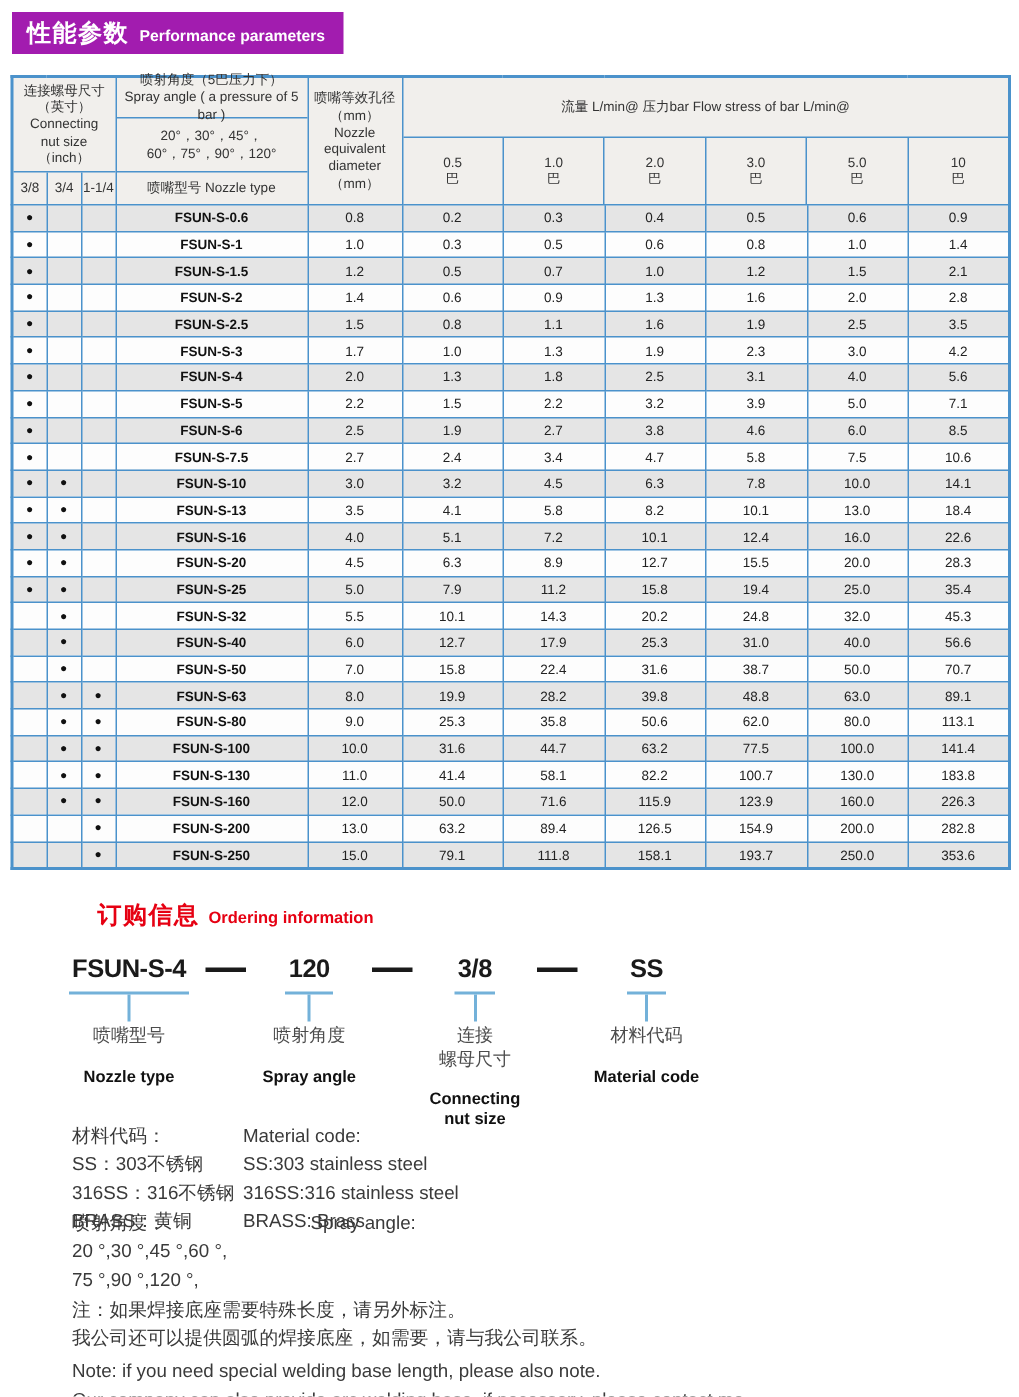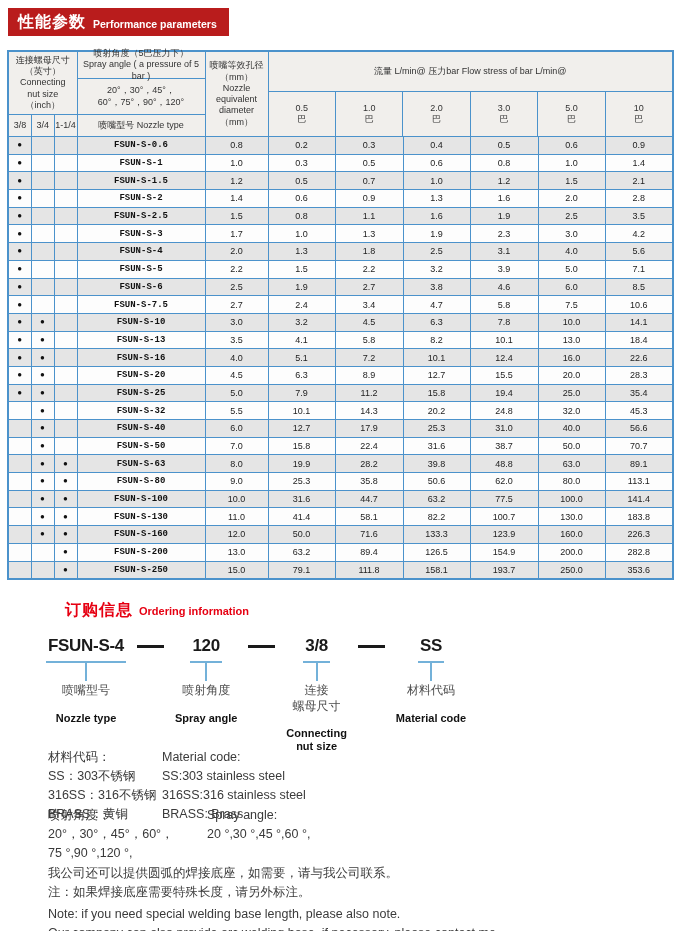--- a/index.html
+++ b/index.html
@@ -6,21 +6,21 @@
   body {
     width:679px; height:931px; background:#ffffff;
     font-family:"Liberation Sans","DejaVu Sans",sans-serif;
     color:#222; overflow:hidden;
   }
   .page { width:679px; height:931px; position:relative; }
 
   
   .title-bar {
     position:absolute; left:8px; top:8px; height:28px; min-width:185px;
-    background:#b91c1c; color:#fff; display:flex; align-items:center;
+    background:#a21caf; color:#fff; display:flex; align-items:center;
     padding:0 12px 0 10px;
   }
   .title-bar .cn { font-size:16px; font-weight:bold; letter-spacing:1px; }
   .title-bar .en { font-size:10.5px; font-weight:bold; margin-left:7px; margin-top:3px; }
 
   
   table.perf {
     position:absolute; left:7px; top:50px; width:665px;
     border-collapse:collapse; table-layout:fixed;
     border:2px solid #4b92cb;
@@ -41,21 +41,21 @@
   .spray-bot { flex:1; display:flex; align-items:center; justify-content:center; }
   .flow-title { height:40px; display:flex; align-items:center; justify-content:center; }
   .flow-press { flex:1; display:flex; }
   .flow-press > div { flex:1; display:flex; align-items:center; justify-content:center; }
   .flow-press > div + div { border-left:1.5px solid #4b92cb; }
 
   tr.data { height:17.7px; }
   tr.data.odd td { background:#e5e5e5; }
   tr.data.even td { background:#fdfdfd; }
   tr.data td { text-align:center; vertical-align:middle; font-size:9px; color:#222; padding:0 2px; }
-  tr.data td.model { font-weight:bold; color:#111;font-family:Liberation Mono, monospace; }
+  tr.data td.model { font-weight:bold; color:#111; }
   tr.data td.dotc { font-size:8px; color:#111; line-height:1; }
 
   
   .order-title { position:absolute; left:53px; top:600px; display:flex; align-items:baseline; }
   .order-title .cn { color:#e60012; font-size:16px; font-weight:bold; letter-spacing:1px;margin-left:12px; }
   .order-title .en { color:#e60012; font-size:11px; font-weight:bold; margin-left:6px; }
 
   .order-row { position:absolute; left:46px; top:636px; display:flex; align-items:flex-start; }
   .part { display:flex; flex-direction:column; align-items:center; }
   .code-top { display:flex; flex-direction:column; align-self:center; }
@@ -438,21 +438,21 @@
           <td class="num">183.8</td>
         </tr>
         <tr class="data odd">
           <td class="dotc"></td>
           <td class="dotc">●</td>
           <td class="dotc">●</td>
           <td class="model">FSUN-S-160</td>
           <td class="num">12.0</td>
           <td class="num">50.0</td>
           <td class="num">71.6</td>
-          <td class="num">133.3</td>
+          <td class="num">115.9</td>
           <td class="num">123.9</td>
           <td class="num">160.0</td>
           <td class="num">226.3</td>
         </tr>
         <tr class="data even">
           <td class="dotc"></td>
           <td class="dotc"></td>
           <td class="dotc">●</td>
           <td class="model">FSUN-S-200</td>
           <td class="num">13.0</td>
@@ -550,30 +550,29 @@
         <div>BRASS: Brass</div>
       </div>
   </div>
 
   <div class="tblock angle-block">
     <div class="row2">
         <div class="c1">喷射角度：</div>
         <div>Spray angle:</div>
       </div>
     <div class="row2">
-        <div class="c1">20°，30°，45°，60°，</div>
         <div>20 °,30 °,45 °,60 °,</div>
       </div>
     <div class="row2">
         <div>75 °,90 °,120 °,</div>
       </div>
   </div>
 
   <div class="tblock notes-cn">
+    <div>注：如果焊接底座需要特殊长度，请另外标注。</div>
     <div>我公司还可以提供圆弧的焊接底座，如需要，请与我公司联系。</div>
-    <div>注：如果焊接底座需要特殊长度，请另外标注。</div>
   </div>
   <div class="tblock notes-en">
     <div>Note: if you need special welding base length, please also note.</div>
     <div>Our company can also provide arc welding base, if necessary, please contact me.</div>
   </div>
 
 </div>
 
 </body></html>

